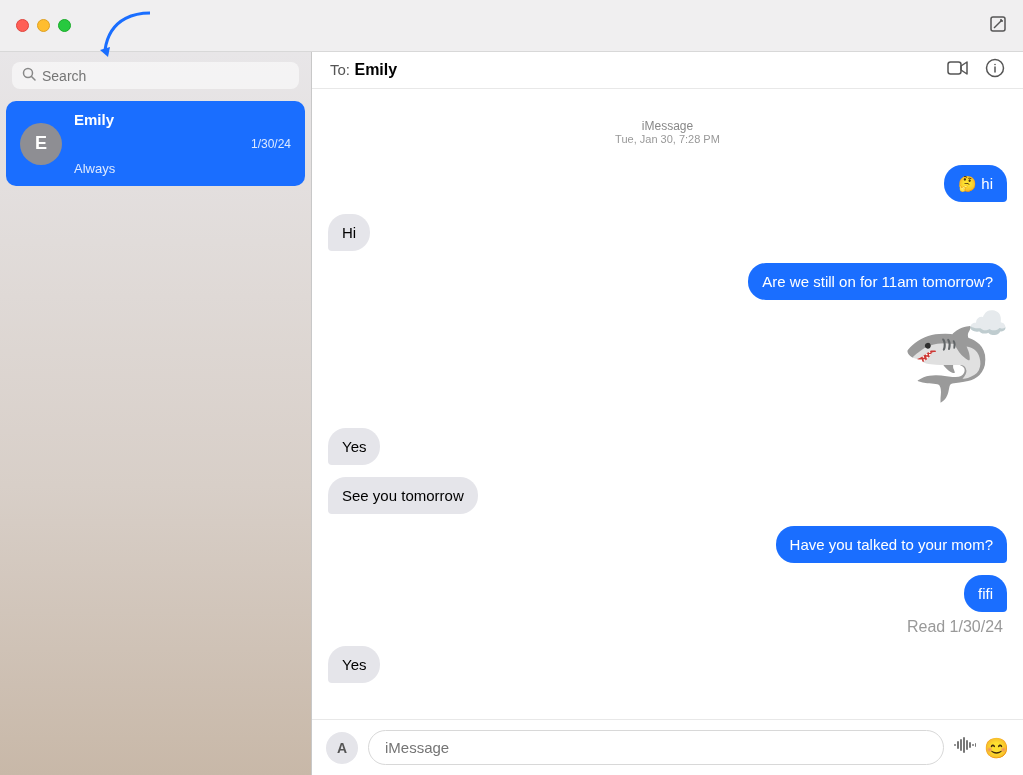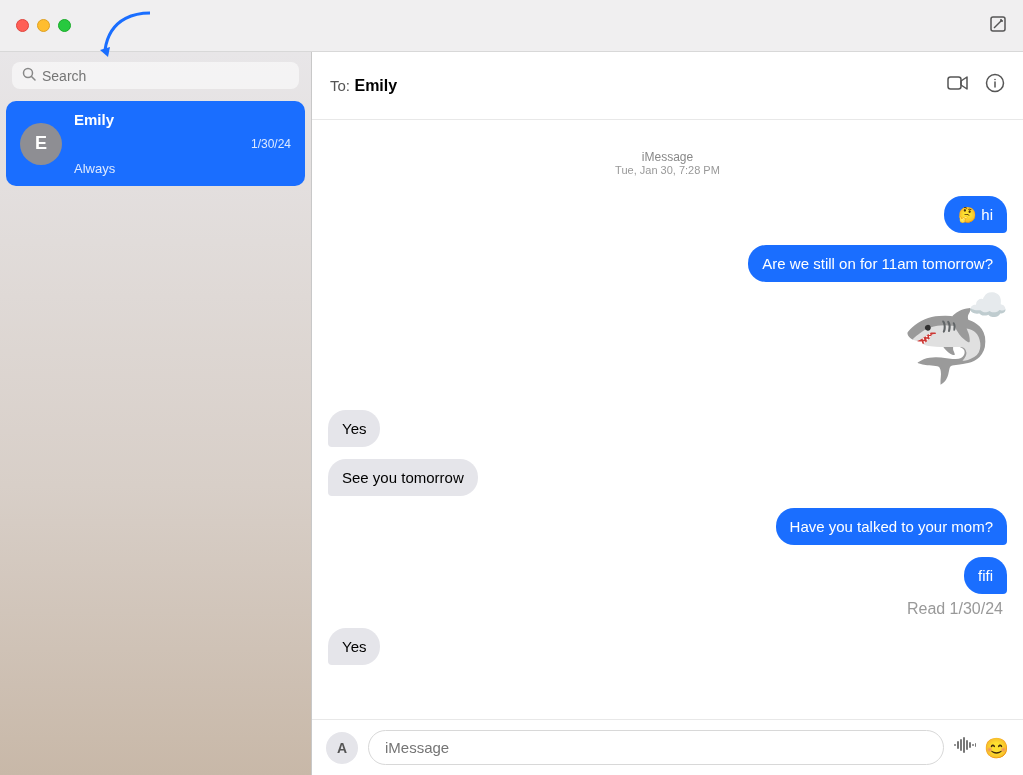--- a/index.html
+++ b/index.html
@@ -168,21 +168,21 @@
       background: white;
     }
 
     
     .chat-header {
       display: flex;
       align-items: center;
       justify-content: space-between;
       padding: 12px 18px;
       border-bottom: 1px solid #e8e8e8;
-      height: 68px;
+      height: 37px;
     }
     .chat-header-to {
       font-size: 15px;
       color: #555;
     }
     .chat-header-name {
       font-weight: 600;
       color: #000;
     }
     .chat-header-icons {
@@ -404,20 +404,23 @@
 
       <div class="timestamp-center">
         <div class="service-label">iMessage</div>
         <div class="timestamp-text">Tue, Jan 30, 7:28 PM</div>
       </div>
 
       <div class="message-row sent">
         <div class="bubble sent">🤔 hi</div>
       </div>
 
+      <div class="message-row received">
+        <div class="bubble received">Hi</div>
+      </div>
 
 
       <div class="message-row sent">
         <div class="bubble sent">Are we still on for 11am tomorrow?</div>
       </div>
 
       <div class="sticker-area">
         <div class="shark-sticker">
 
           <span style="font-size:72px; position:relative; display:inline-block;">

